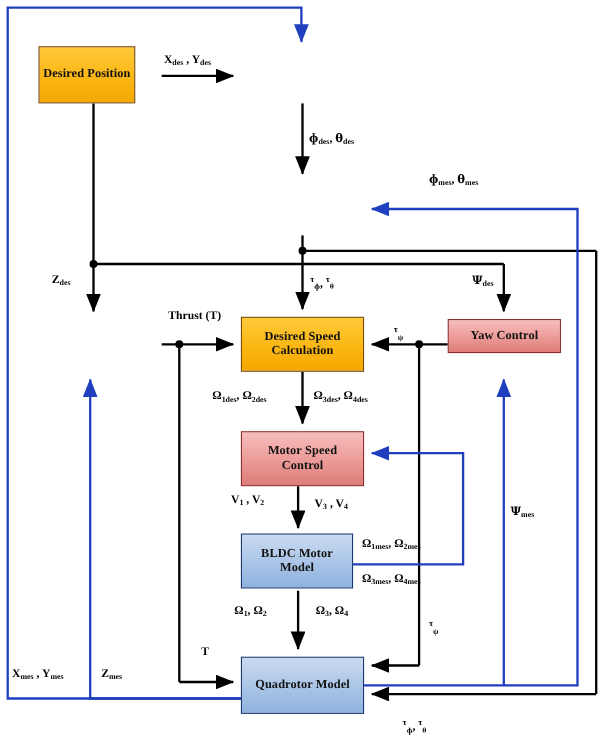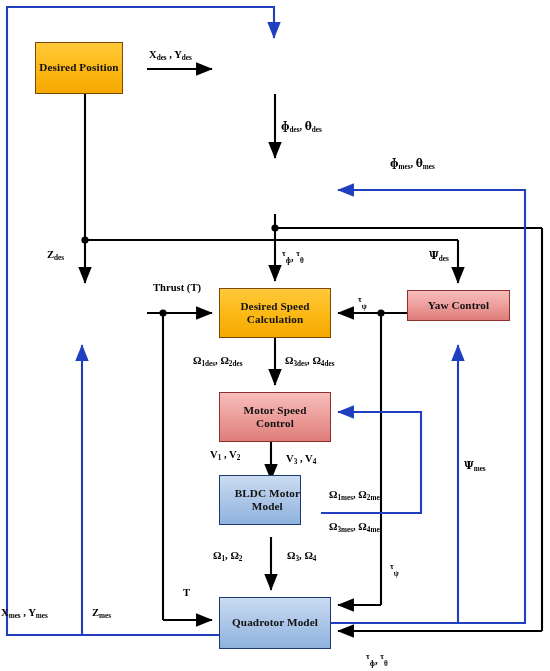--- a/index.html
+++ b/index.html
@@ -103,21 +103,21 @@
   <div class="box box-orange" style="left:219px;top:288px;width:112px;height:50px;">
     <span>Desired&nbsp;Speed<br>Calculation</span>
   </div>
 
   <div class="box box-red" style="left:407px;top:290px;width:103px;height:31px;">Yaw Control</div>
 
   <div class="box box-red" style="left:219px;top:392px;width:112px;height:50px;">
     <span>Motor&nbsp;Speed<br>Control</span>
   </div>
 
-  <div class="box box-blue" style="left:219px;top:475px;width:82px;height:50px;justify-content:flex-end;">
+  <div class="box box-blue" style="left:219px;top:485px;width:102px;height:50px;">
     <span>BLDC&nbsp;Motor<br>Model</span>
   </div>
 
   <div class="box box-blue" style="left:219px;top:597px;width:112px;height:52px;">Quadrotor Model</div>
 
   <div class="lbl" style="left:149px;top:50px;">X<sub>des</sub> , Y<sub>des</sub></div>
 
   <div class="lbl" style="left:281px;top:121px;"><span class="gr">ɸ</span><sub>des</sub>, <span class="gr">θ</span><sub>des</sub></div>
 
   <div class="lbl" style="left:390px;top:158px;"><span class="gr">ɸ</span><sub>mes</sub>, <span class="gr">θ</span><sub>mes</sub></div>
@@ -145,21 +145,21 @@
   <div class="lbl" style="left:329px;top:522px;">Ω<sub>3mes</sub>, Ω<sub>4mes</sub></div>
 
   <div class="lbl" style="left:213px;top:551px;">Ω<sub>1</sub>, Ω<sub>2</sub></div>
 
   <div class="lbl" style="left:287px;top:551px;">Ω<sub>3</sub>, Ω<sub>4</sub></div>
 
   <div class="lbl" style="left:464px;top:460px;"><span class="gr">Ψ</span><sub>mes</sub></div>
 
   <div class="lbl" style="left:390px;top:563px;"><sup style="font-size:8px;">τ</sup><sub>ψ</sub></div>
 
-  <div class="lbl" style="left:1px;top:608px;font-family:Liberation Serif, serif;">X<sub>mes</sub> , Y<sub>mes</sub></div>
+  <div class="lbl" style="left:11px;top:608px;font-family:Liberation Serif, serif;">X<sub>mes</sub> , Y<sub>mes</sub></div>
 
   <div class="lbl" style="left:92px;top:608px;">Z<sub>mes</sub></div>
 
   <div class="lbl" style="left:183px;top:588px;">T</div>
 
   <div class="lbl" style="left:366px;top:653px;"><sup style="font-size:8px;">τ</sup><sub>ɸ</sub>, <sup style="font-size:8px;">τ</sup><sub>θ</sub></div>
 
 </div>
 
 </body></html>

